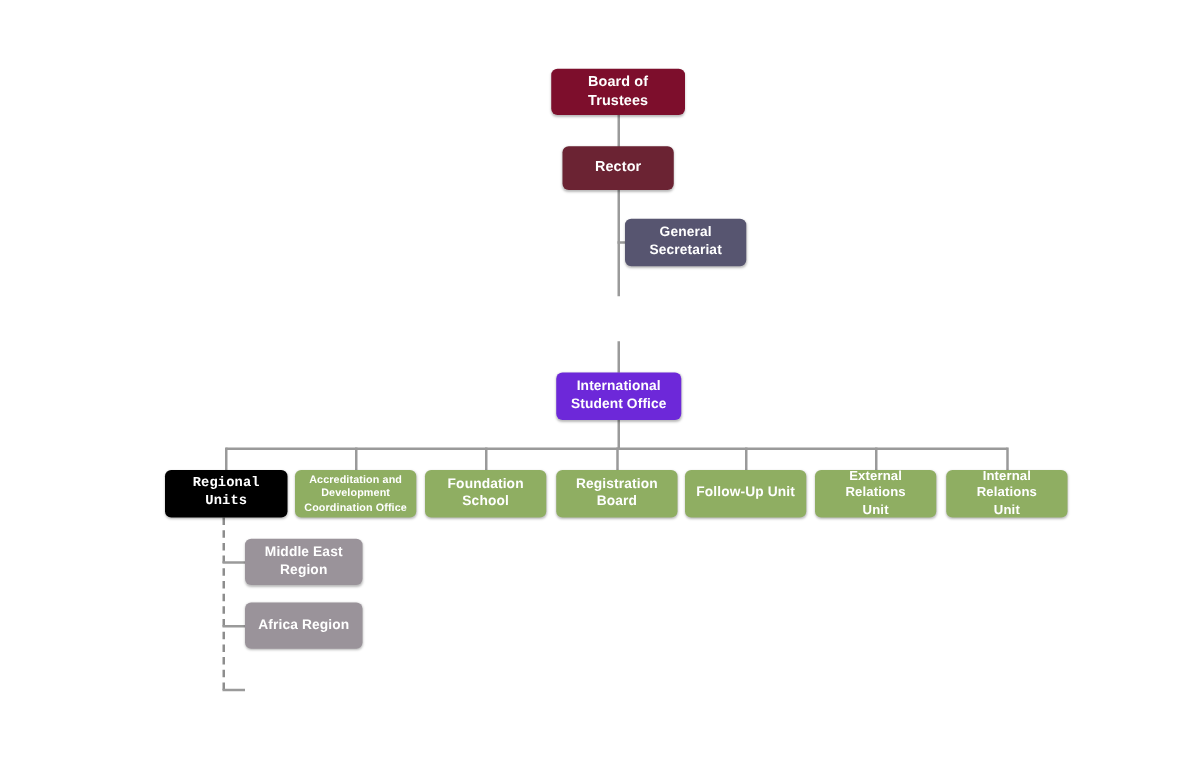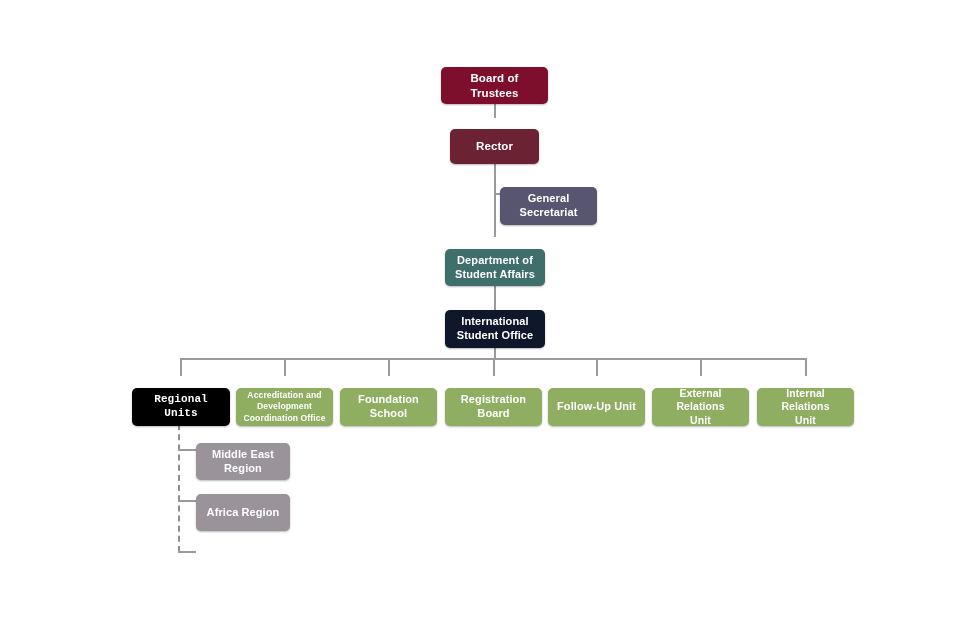--- a/index.html
+++ b/index.html
@@ -40,21 +40,20 @@
     display: flex;
     align-items: center;
     justify-content: center;
     text-align: center;
     font-weight: bold;
     line-height: 1.25;
     padding: 3px 5px;
     box-shadow: 0 1px 2px rgba(0,0,0,0.28);
     letter-spacing: 0.1px;
     z-index: 3;
-    margin-top: 12px;
   }
   .node .label { display: block; white-space: pre-line; }
   .node.sz-lg { font-size: 11.5px; }
   .node.sz-md { font-size: 11px; }
   .node.sz-sm { font-size: 10.5px; }
   .node.sz-xs { font-size: 8.6px; line-height: 1.3; }
 </style>
 </head>
 <body>
 
@@ -86,26 +85,22 @@
 
   <div class="node sz-lg" style="left:450px; top:117px; width:89px; height:35px; background:#6b2333;">
     <span class="label">Rector</span>
   </div>
 
   <div class="node sz-md" style="left:500px; top:175px; width:97px; height:38px; background:#575570;">
     <span class="label">General
 Secretariat</span>
   </div>
 
-  <div class="node sz-md" style="left:445px; top:237px; width:100px; height:37px; background:#3e6f6b;">
-    <span class="label">Department of
-Student Affairs</span>
-  </div>
 
-  <div class="node sz-md" style="left:445px; top:298px; width:100px; height:38px; background:#0f172a;">
+  <div class="node sz-md" style="left:445px; top:298px; width:100px; height:38px; background:#6d28d9;">
     <span class="label">International
 Student Office</span>
   </div>
 
   <div class="node sz-md" style="left:132px; top:376px; width:98px; height:38px; background:#000000;font-family:Liberation Mono, monospace;">
     <span class="label">Regional  Units</span>
   </div>
   <div class="node sz-xs" style="left:236px; top:376px; width:97px; height:38px; background:#8fae62;">
     <span class="label">Accreditation and
 Development

